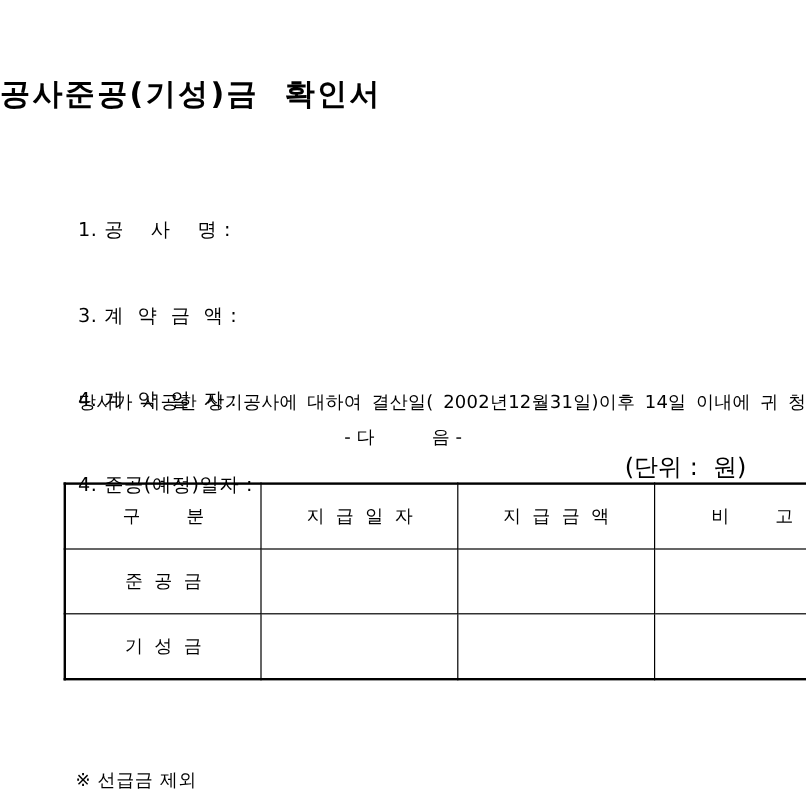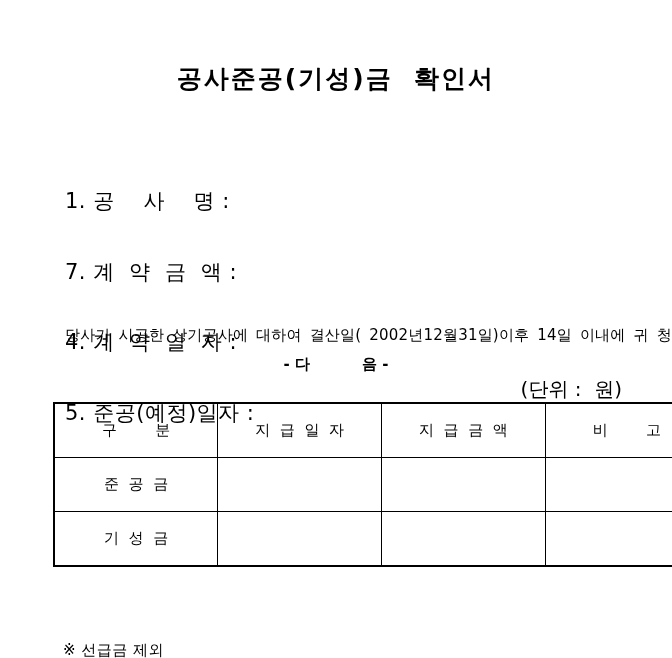--- a/index.html
+++ b/index.html
@@ -14,31 +14,31 @@
     font-family: "DejaVu Sans", sans-serif;
     color: #000000;
     overflow: hidden;
   }
   .abs { position: absolute; }
 
   .doc-title {
     top: 62px;
     left: 0;
     width: 672px;
-    text-align: center;
+    text-align: left;
     font-size: 25px;
     font-weight: bold;
     letter-spacing: 2px;
     white-space: pre;
   }
 
   .info-list {
-    top: 143px;
+    top: 133px;
     left: 65px;
-    font-size: 21px;
+    font-size: 16px;
     line-height: 23.5px;
     white-space: pre;
     letter-spacing: 0.5px;
   }
 
   .body-paragraph {
     top: 268px;
     left: 48px;
     width: 580px;
     font-size: 15px;
@@ -48,21 +48,21 @@
     white-space: pre;
   }
   .body-paragraph .para-line-1 { text-indent: 17px; }
 
   .daum-heading {
     top: 355px;
     left: 0;
     width: 672px;
     text-align: center;
     font-size: 15px;
-    font-weight: bold;
+    font-weight: normal;
     white-space: pre;
   }
 
   .unit-label {
     top: 376px;
     right: 50px;
     font-size: 20px;
     white-space: pre;
   }
 
@@ -96,23 +96,23 @@
   }
   .footer-notes .note-1 { padding-left: 9px; }
 </style>
 </head>
 <body>
 
 <div class="abs doc-title">공사준공(기성)금  확인서</div>
 
 <div class="abs info-list">
   <div>1. 공    사    명 :</div>
-  <div>7. 계  약  금  액 :</div>
+  <div>3. 계  약  금  액 :</div>
   <div>4. 계  약  일  자 :</div>
-  <div>5. 준공(예정)일자 :</div>
+  <div>4. 준공(예정)일자 :</div>
 </div>
 
 <div class="abs body-paragraph">
   <div class="para-line-1">당사가 시공한 상기공사에 대하여 결산일( 2002년12월31일)이후 14일 이내에 귀 청(기관)</div>
 </div>
 
 <div class="abs daum-heading">- 다          음 -</div>
 
 <div class="abs unit-label">(단위 :  원)</div>
 

